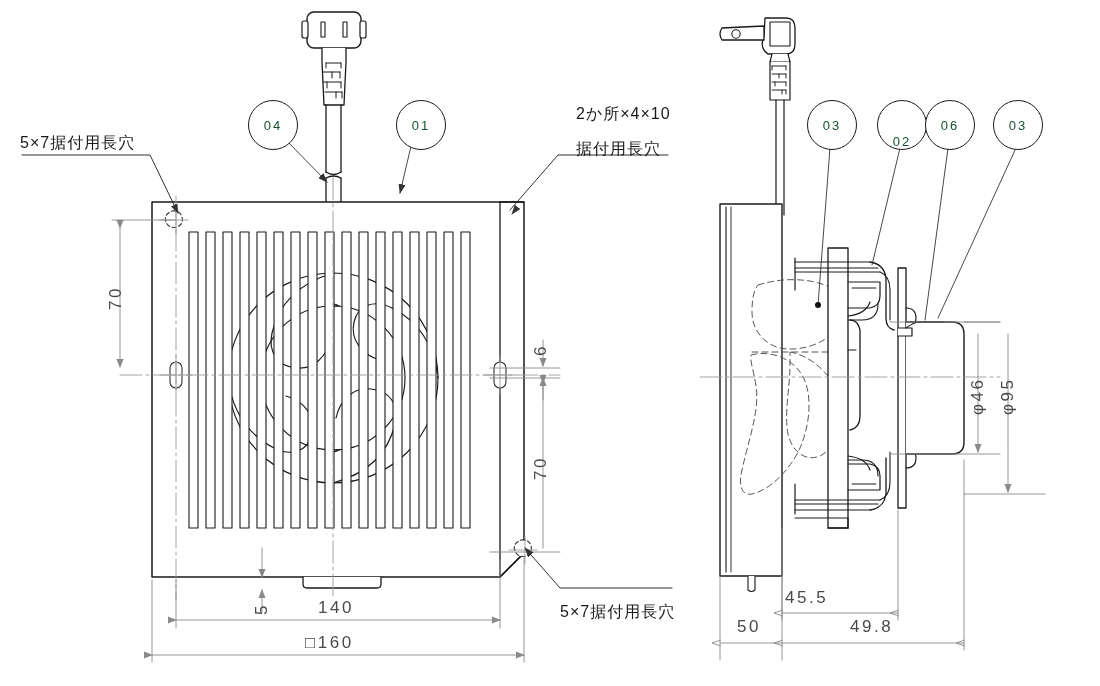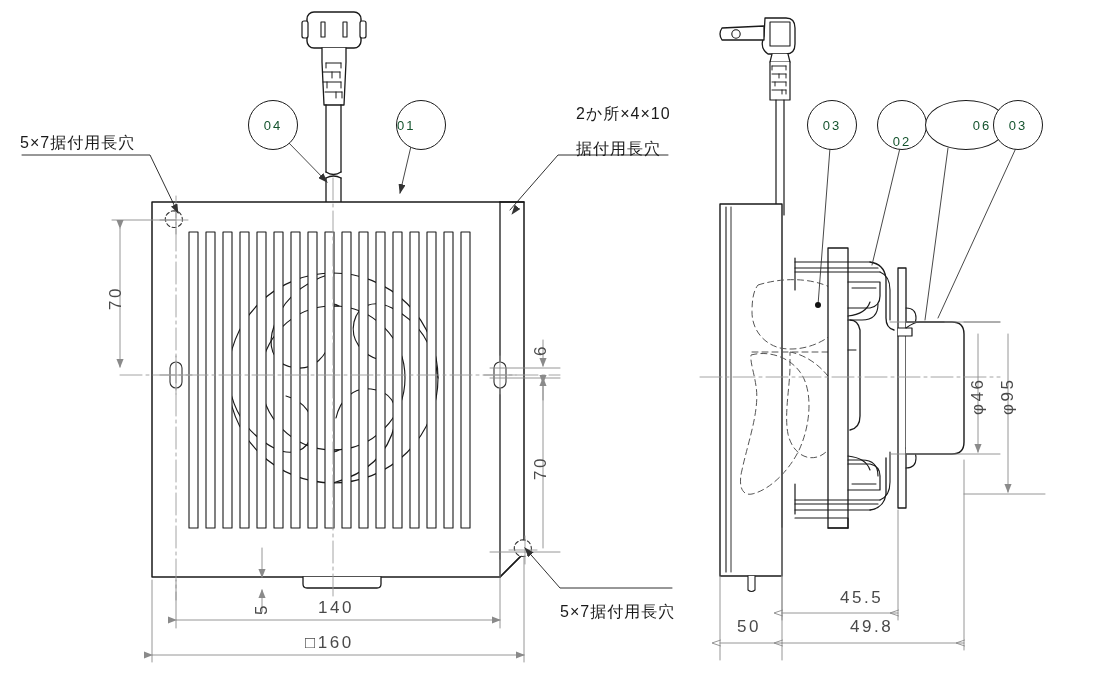--- a/index.html
+++ b/index.html
@@ -297,36 +297,36 @@
 <div class="txt dim vert" style="left:106px;top:310px;">70</div>
 <div class="txt dim vert" style="left:531px;top:356px;">6</div>
 <div class="txt dim vert" style="left:531px;top:480px;">70</div>
 <div class="txt dim vert" style="left:252px;top:615px;">5</div>
 <div class="txt dim" style="left:318px;top:598px;">140</div>
 <div class="txt dim" style="left:305px;top:633px;">□160</div>
 
 <div class="txt dim vert" style="left:968px;top:415px;">φ46</div>
 <div class="txt dim vert" style="left:998px;top:415px;">φ95</div>
 <div class="txt dim" style="left:737px;top:617px;">50</div>
-<div class="txt dim" style="left:840px;top:588px;">45.5</div>
+<div class="txt dim" style="left:785px;top:588px;">45.5</div>
 <div class="txt dim" style="left:850px;top:617px;">49.8</div>
 
 <div style="position:absolute;left:248px;top:100px;width:48px;height:48px;border:1.3px solid #1a1a1a;border-radius:50%;background:#fff;display:flex;align-items:center;justify-content:center;">
   <span class="txt callout" style="position:static;">04</span>
 </div>
-<div style="position:absolute;left:396px;top:100px;width:48px;height:48px;border:1.3px solid #1a1a1a;border-radius:50%;background:#fff;display:flex;align-items:center;justify-content:flex-start;">
+<div style="position:absolute;left:396px;top:100px;width:48px;height:48px;border:1.3px solid #1a1a1a;border-radius:50%;background:#fff;display:flex;align-items:center;justify-content:center;">
   <span class="txt callout" style="position:static;">01</span>
 </div>
 
 <div style="position:absolute;left:807px;top:100px;width:48px;height:48px;border:1.3px solid #1a1a1a;border-radius:50%;background:#fff;display:flex;align-items:center;justify-content:center;">
   <span class="txt callout" style="position:static;">03</span>
 </div>
 <div style="position:absolute;left:877px;top:100px;width:48px;height:48px;border:1.3px solid #1a1a1a;border-radius:50%;background:#fff;display:flex;align-items:center;justify-content:center;">
   <span class="txt callout" style="position:static;margin-top:32px;">02</span>
 </div>
-<div style="position:absolute;left:925px;top:100px;width:48px;height:48px;border:1.3px solid #1a1a1a;border-radius:50%;background:#fff;display:flex;align-items:center;justify-content:center;padding-left:32px;">
+<div style="position:absolute;left:925px;top:100px;width:48px;height:48px;border:1.3px solid #1a1a1a;border-radius:50%;background:#fff;display:flex;align-items:center;justify-content:center;">
   <span class="txt callout" style="position:static;">06</span>
 </div>
 <div style="position:absolute;left:993px;top:100px;width:48px;height:48px;border:1.3px solid #1a1a1a;border-radius:50%;background:#fff;display:flex;align-items:center;justify-content:center;">
   <span class="txt callout" style="position:static;">03</span>
 </div>
 
 </div>
 
 </body></html>

